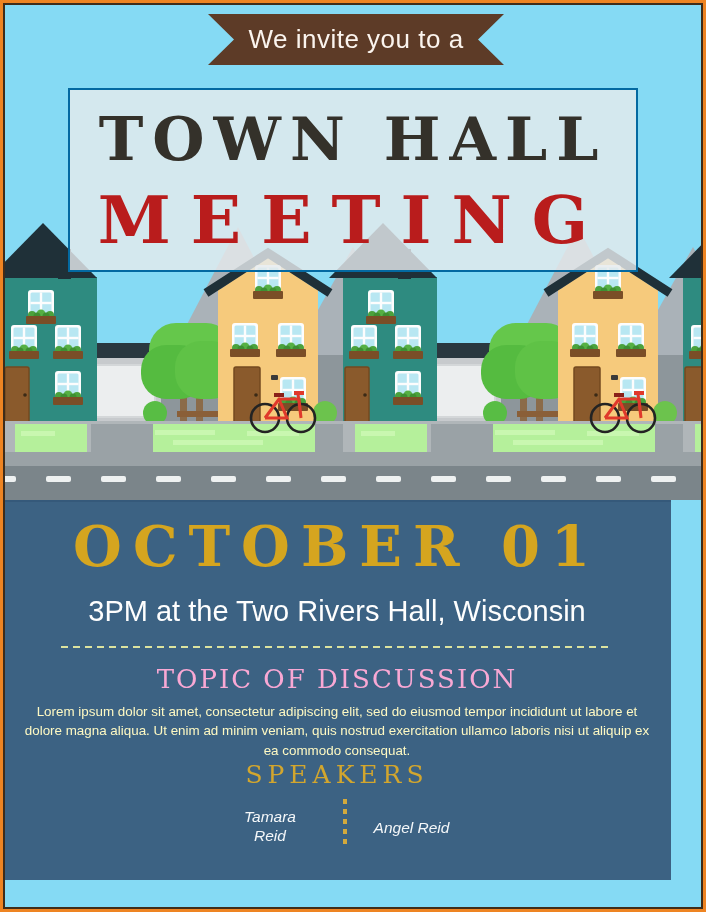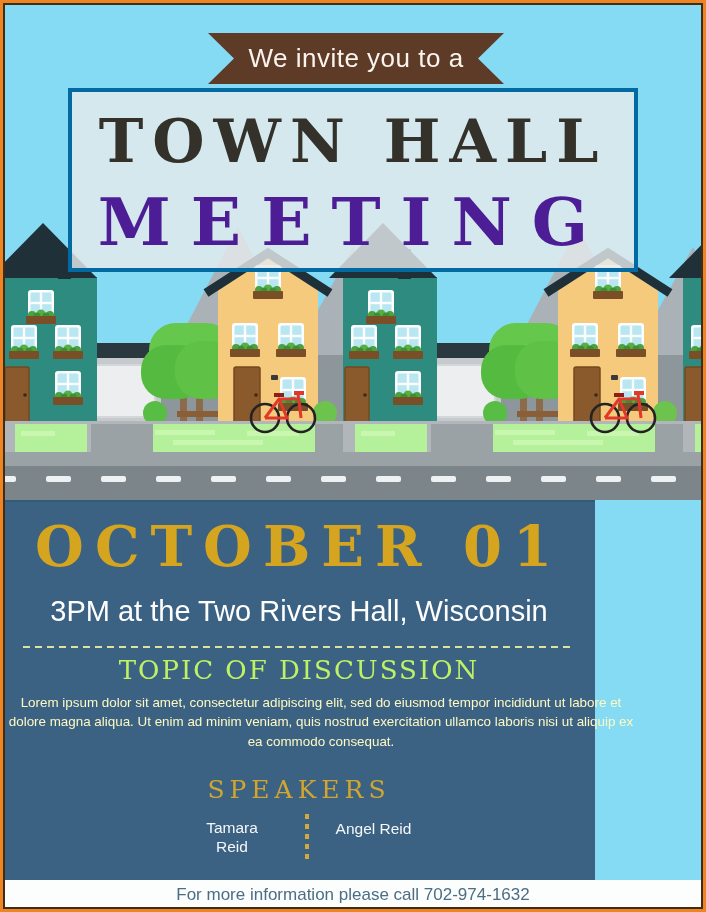--- a/index.html
+++ b/index.html
@@ -13,75 +13,74 @@
     font-family:"Liberation Sans", sans-serif;
   }
   .frame{position:absolute;inset:0;border:2px solid #3f2c19;z-index:60;pointer-events:none;}
   .sky{position:absolute;left:0;top:0;width:700px;height:497px;background:#85daf4;}
   .scene{position:absolute;left:0;top:0;z-index:5;}
   
   .title-box{
     position:absolute;left:65px;top:85px;width:570px;height:184px;
     box-sizing:border-box;
     background:rgba(229,234,237,0.82);
-    border:4px solid #0369a1;
+    border:2px solid #0369a1;
     z-index:10;
     text-align:center;
   }
   .title-line1{
     margin-top:8px;
     font-family:"DejaVu Serif", serif;font-weight:bold;
     font-size:60px;line-height:82px;letter-spacing:9px;
     color:#34312a;white-space:nowrap;
   }
   .title-line2{
     font-family:"DejaVu Serif", serif;font-weight:bold;
     font-size:66px;line-height:80px;letter-spacing:20px;
-    color:#4c1d95;white-space:nowrap;
-  }
-  .ribbon{position:absolute;left:193px;top:29px;width:320px;height:53px;z-index:20;}
+    color:#b91c1c;white-space:nowrap;
+  }
+  .ribbon{position:absolute;left:193px;top:10px;width:320px;height:53px;z-index:20;}
   .ribbon svg{position:absolute;left:0;top:0;}
   .ribbon-label{
     position:absolute;left:0;top:0;width:100%;height:100%;
     display:flex;align-items:center;justify-content:center;
     color:#fbf4ee;font-size:26px;letter-spacing:0.5px;
   }
   .blue-section{
-    position:absolute;left:0;top:497px;width:592px;height:380px;
+    position:absolute;left:0;top:497px;width:668px;height:380px;
     background:#3c6283;border-top:2px solid #35597a;box-sizing:border-box;
     z-index:8;text-align:center;color:#fff;
   }
   .event-date{
     margin-top:12px;
     font-family:"DejaVu Serif", serif;font-weight:bold;
     font-size:56px;line-height:64px;letter-spacing:11px;
     color:#d5a51f;white-space:nowrap;
   }
   .event-details{font-size:29px;line-height:36px;color:#fefefe;margin-top:15px;}
   .dash-divider{
     width:552px;height:2px;margin:17px auto 0 auto;
     background:repeating-linear-gradient(90deg,#dce39f 0 7px,transparent 7px 12px);
   }
   .topic-heading{
-    margin-top:7px;
+    margin-top:16px;
     font-family:"DejaVu Serif", serif;
-    font-size:26px;letter-spacing:2px;color:#bef264;white-space:nowrap;
+    font-size:26px;letter-spacing:2px;color:#f9a8d4;white-space:nowrap;
   }
   .topic-body{
     width:636px;margin:8px auto 0 auto;
     font-size:13.4px;line-height:1.44;color:#fef9c3;
   }
   .speakers-heading{
-    margin-top:24px;
     font-family:"DejaVu Serif", serif;
     font-size:25px;letter-spacing:5px;color:#d2a62e;white-space:nowrap;
   }
   .speakers-row{
     margin-top:10px;
-    display:flex;align-items:center;justify-content:center;
+    display:flex;align-items:flex-end;justify-content:center;font-style:italic;
   }
   .speaker{font-size:15.5px;color:#f4f7f9;line-height:19px;}
   .speaker.s1{width:145px;}
   .speaker.s1 span{display:inline-block;max-width:64px;}
   .speaker.s2{width:165px;}
   .speaker.s3{width:130px;transform:translateY(-8px);}
   .v-divider{
     width:2px;height:46px;
     background:repeating-linear-gradient(180deg,#d3a93c 0 5px,transparent 5px 10px);
   }
@@ -245,18 +244,15 @@
     <div class="topic-body">Lorem ipsum dolor sit amet, consectetur adipiscing elit, sed do eiusmod tempor incididunt ut labore et dolore magna aliqua. Ut enim ad minim veniam, quis nostrud exercitation ullamco laboris nisi ut aliquip ex ea commodo consequat.</div>
     <div class="speakers-heading">SPEAKERS</div>
     <div class="speakers-row">
       <div class="speaker s1"><span>Tamara Reid</span></div>
       <div class="v-divider"></div>
       <div class="v-divider"></div>
       <div class="speaker s3">Angel Reid</div>
     </div>
   </div>
 
-  <div class="footer-bar">
-    <span>For more information please call 702-974-1632</span>
-  </div>
 
   <div class="frame"></div>
 </div>
 
 </body></html>

